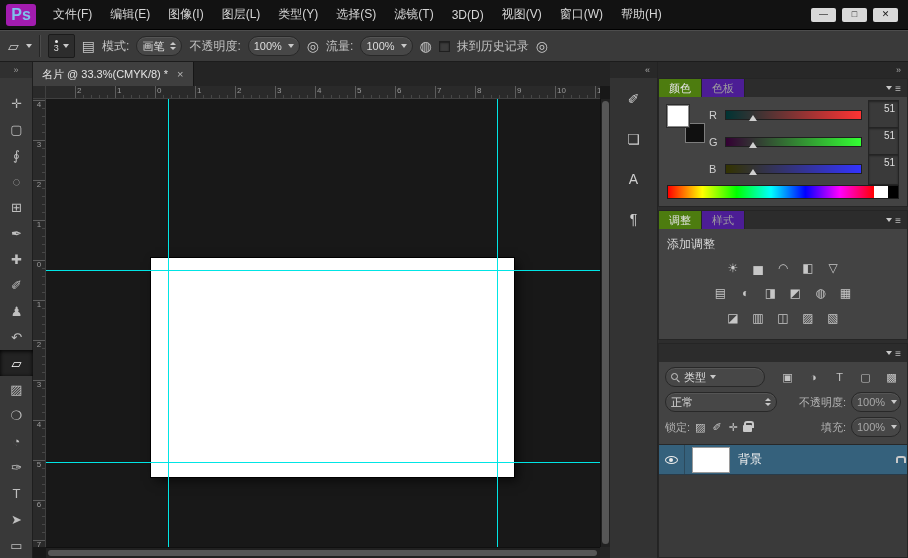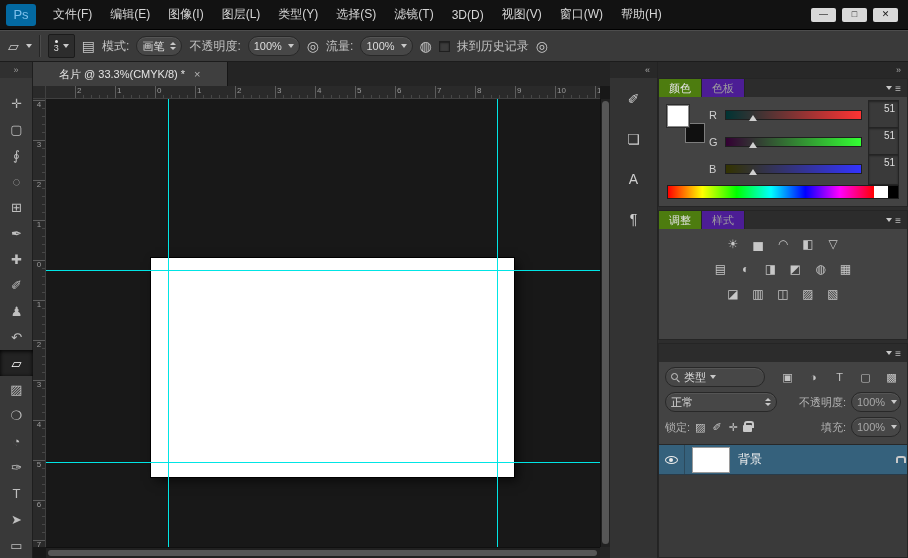--- a/index.html
+++ b/index.html
@@ -1,21 +1,21 @@
 <!DOCTYPE html>
 <html><head>
 <meta charset="utf-8">
 <style>
   *{margin:0;padding:0;box-sizing:border-box}
   html,body{width:908px;height:558px}
   body{position:relative;background:#191919;font-family:"Liberation Sans","DejaVu Sans",sans-serif;overflow:hidden;color:#ccc}
 
   
   .titlebar{position:absolute;left:0;top:0;right:0;height:30px;background:#121212;display:flex;align-items:center;border-bottom:1px solid #000}
-  .ps-logo{width:30px;height:22px;margin:0 8px 0 6px;background:#0369a1;color:#7fc0ec;font-weight:normal;font-size:13px;display:flex;align-items:center;justify-content:center;border-radius:3px}
+  .ps-logo{width:30px;height:22px;margin:0 8px 0 6px;background:#a21caf;color:#7fc0ec;font-weight:bold;font-size:16px;display:flex;align-items:center;justify-content:center;border-radius:3px}
   .menus{display:flex;height:100%}
   .menu-item{display:flex;align-items:center;padding:0 9px;font-size:12px;color:#d6d6d6}
   .win-btns{margin-left:auto;display:flex;gap:6px;margin-right:10px}
   .win-btn{width:25px;height:14px;background:#d9d9d9;border-radius:2px;color:#1a1a1a;font-size:9px;line-height:13px;text-align:center}
 
   
   .optionsbar{position:absolute;left:0;top:30px;right:0;height:32px;background:#3a3a3a;border-top:1px solid #4d4d4d;border-bottom:1px solid #1c1c1c;display:flex;align-items:center;gap:7px;padding:0 8px}
   .ob-icon{color:#c9c9c9;font-size:14px;line-height:1}
   .ob-label{color:#c2c2c2;font-size:12px;white-space:nowrap}
   .sep{width:2px;height:22px;border-left:1px solid #262626;border-right:1px solid #4b4b4b}
@@ -34,21 +34,21 @@
   
   .toolbar{position:absolute;left:0;top:62px;width:33px;bottom:0;background:#393939;border-right:1px solid #1e1e1e}
   .toolbar-header{height:16px;color:#9a9a9a;font-size:9px;text-align:center;line-height:16px;background:#303030}
   .tools{margin-top:12px}
   .tool{width:33px;height:26px;display:flex;align-items:center;justify-content:center;color:#bfbfbf;font-size:13px}
   .tool.active{background:#232323;color:#fff;box-shadow:inset 0 1px 4px #000}
   .tool .tool-glyph{pointer-events:none}
 
   
   .tabbar{position:absolute;left:33px;top:62px;width:577px;height:24px;background:#242424;display:flex;align-items:stretch}
-  .doc-tab{display:flex;align-items:center;gap:9px;padding:0 26px;background:#3f3f3f;border-right:1px solid #161616;font-size:11px;color:#e3e3e3}
+  .doc-tab{display:flex;align-items:center;gap:9px;padding:0 9px;background:#3f3f3f;border-right:1px solid #161616;font-size:11px;color:#e3e3e3}
   .tab-close{color:#b5b5b5;font-size:11px}
 
   
   .doc-area{position:absolute;left:33px;top:86px;width:577px;bottom:0;background:#181818}
   .ruler-corner{position:absolute;left:0;top:0;width:13px;height:13px;background:#2a2a2a;border-right:1px solid #404040;border-bottom:1px solid #404040}
   .ruler-top{position:absolute;left:13px;top:0;right:10px;height:13px;background:#2a2a2a;border-bottom:1px solid #404040;overflow:hidden;display:flex;padding-left:29px;
     background-image:repeating-linear-gradient(90deg,#5c5c5c 0 1px,transparent 1px 40px),repeating-linear-gradient(90deg,#474747 0 1px,transparent 1px 8px);
     background-size:100% 13px,100% 4px;background-position:29px 0,29px 9px;background-repeat:no-repeat}
   .ruler-top span{flex:0 0 40px;font-size:8px;color:#9b9b9b;padding-left:2px;line-height:9px}
   .ruler-left{position:absolute;left:0;top:13px;width:13px;bottom:11px;background:#2a2a2a;border-right:1px solid #404040;overflow:hidden;padding-top:1px;
@@ -386,20 +386,21 @@
 
     <div class="panel adj">
       <div class="tabstrip">
         <span style="display:flex">
 
         <span class="ptab active">调整</span>
             <span class="ptab">样式</span>
           </span>
         <span class="panel-menu"><span class="caret"></span>≡</span>
       </div>
+      <div class="adj-title">添加调整</div>
       <div class="adj-row">
 
       <span class="adj-icon">☀</span>
           <span class="adj-icon">▅</span>
           <span class="adj-icon">◠</span>
           <span class="adj-icon">◧</span>
           <span class="adj-icon">▽</span>
         </div>
       <div class="adj-row">
 

